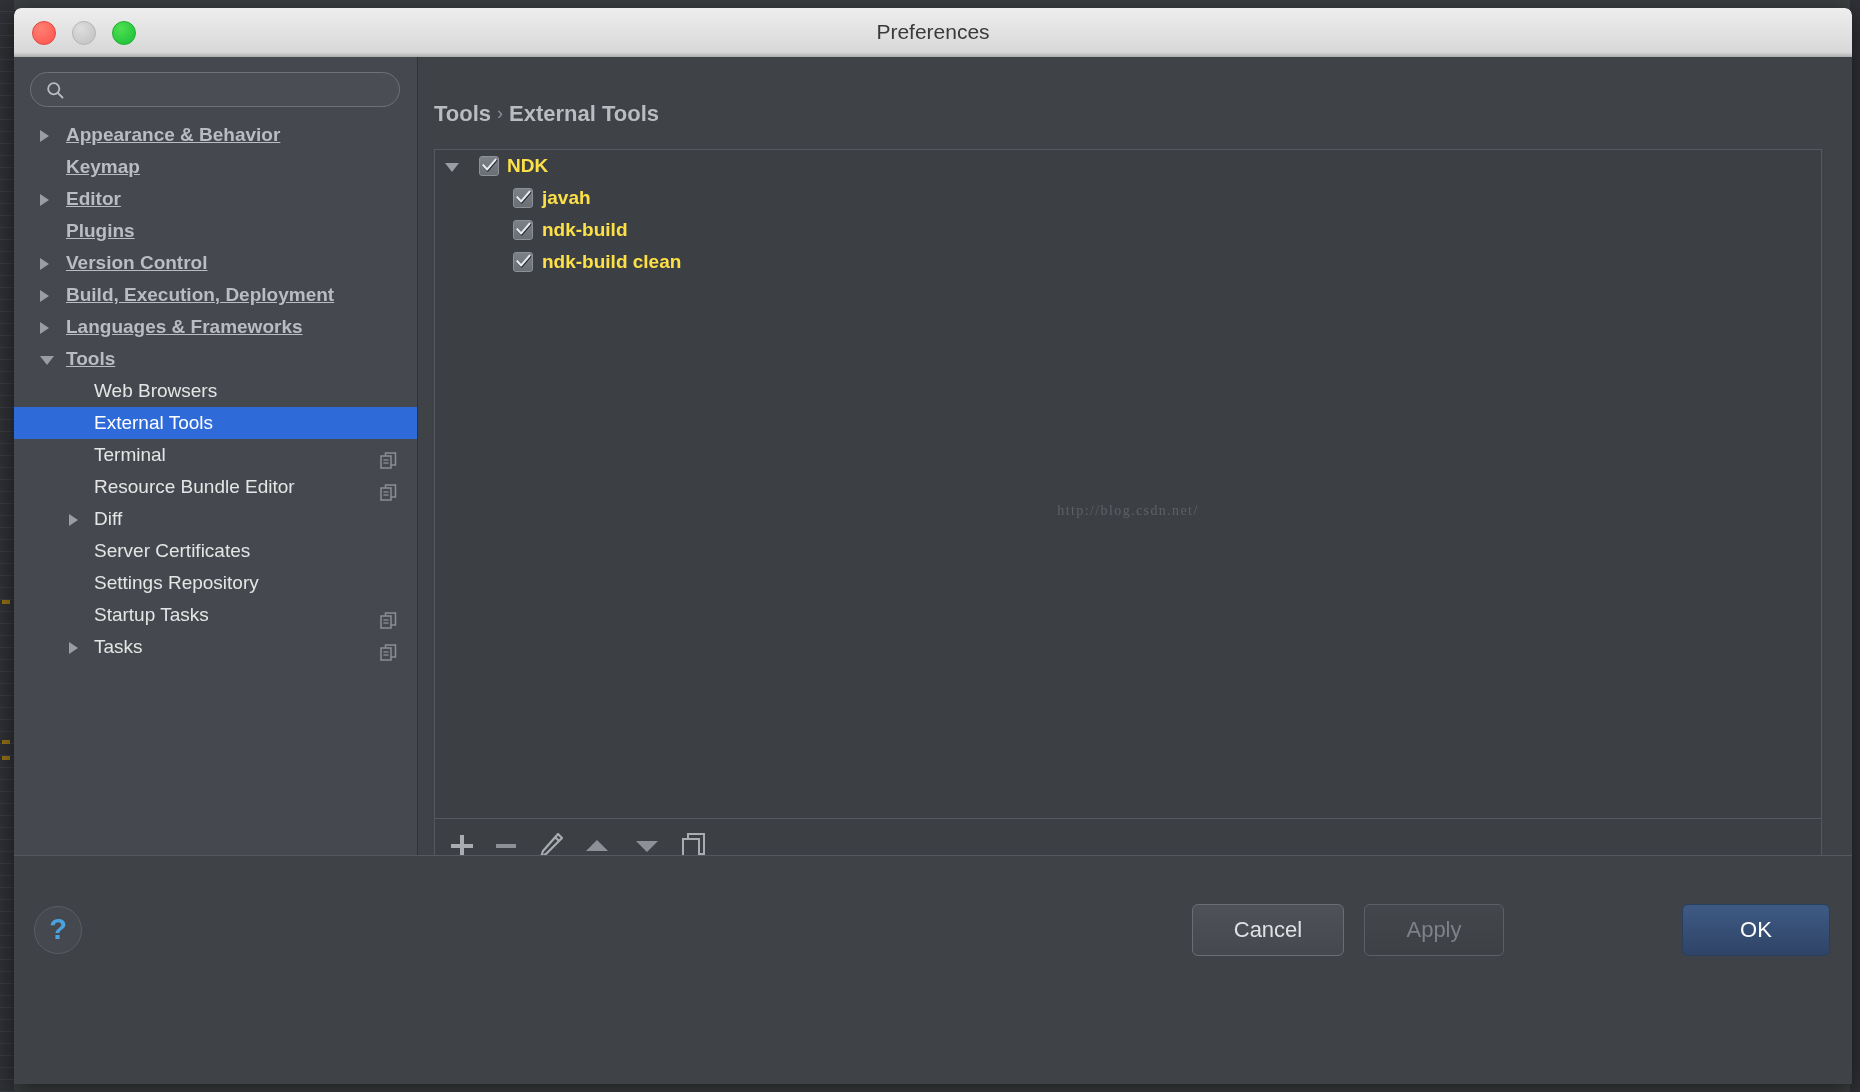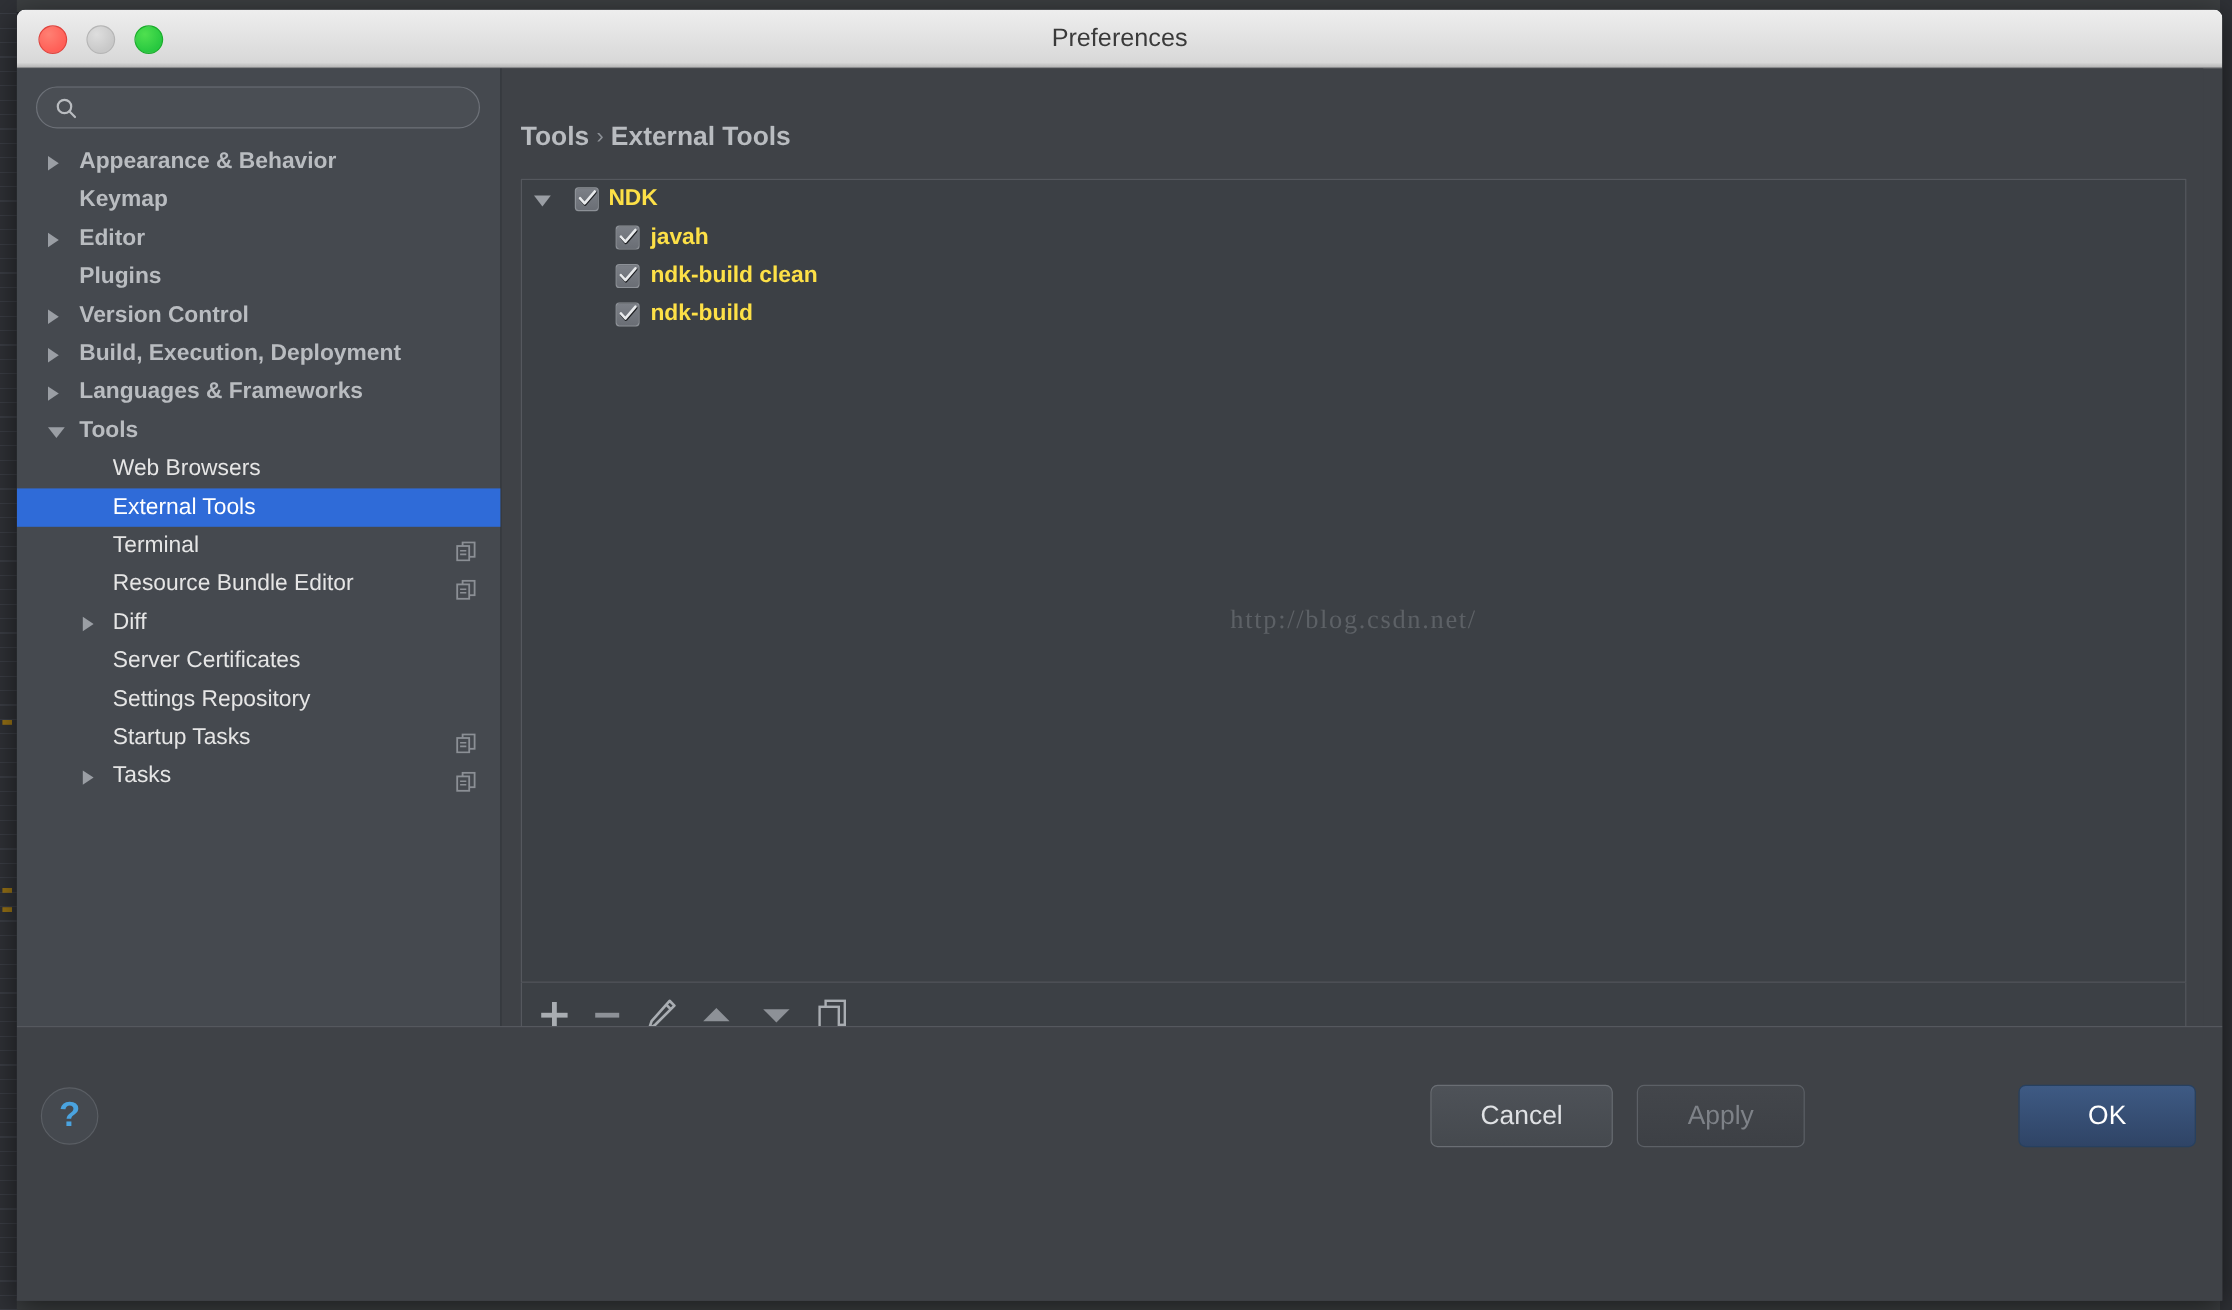--- a/index.html
+++ b/index.html
@@ -168,21 +168,21 @@
   }
   .trow .lbl { position: absolute; top: 0; }
   .trow .copy-ic {
     position: absolute;
     right: 20px; top: 8px;
     width: 17px; height: 17px;
   }
 
   
   .lvl0 .arrow { left: 26px; }
-  .lvl0 .lbl   { left: 52px; }
+  .lvl0 .lbl   { left: 52px; text-decoration: underline; }
   .lvl1 .arrow { left: 55px; }
   .lvl1 .lbl   { left: 80px; }
 
   
   #panel {
     position: absolute;
     left: 404px; top: 0;
     right: 16px;
     height: 798px;
     background: #3f4247;
@@ -244,21 +244,21 @@
   .n-lvl0 .ntext{ left: 72px; }
   .n-lvl1 .chk  { left: 78px; }
   .n-lvl1 .ntext{ left: 107px; }
 
   #watermark {
     position: absolute;
     left: 0; right: 0;
     top: 353px;
     text-align: center;
     color: #5d6166;
-    font-size: 22px;
+    font-size: 14px;
     letter-spacing: 1.4px;
     font-family: "Liberation Serif", serif;
   }
 
   #panelToolbar {
     position: absolute;
     left: 16px;
     top: 762px;
     right: 14px;
     height: 54px;
@@ -480,30 +480,30 @@
               </div>
               <span class="ntext">javah</span>
             </div>
             <div class="nrow n-lvl1">
               <div class="chk">
                 <svg width="18" height="18" viewBox="0 0 18 18">
                   <path d="M3 9 L6.6 13.2 L15 3.4" fill="none" stroke="#1d1f22" stroke-width="2.6" stroke-linecap="round" stroke-linejoin="round"></path>
                   <path d="M2.4 8.2 L6.2 12.4 L14.6 2.6" fill="none" stroke="#e8eaec" stroke-width="2.2" stroke-linecap="round" stroke-linejoin="round"></path>
                 </svg>
               </div>
-              <span class="ntext">ndk-build clean</span>
+              <span class="ntext">ndk-build</span>
             </div>
             <div class="nrow n-lvl1">
               <div class="chk">
                 <svg width="18" height="18" viewBox="0 0 18 18">
                   <path d="M3 9 L6.6 13.2 L15 3.4" fill="none" stroke="#1d1f22" stroke-width="2.6" stroke-linecap="round" stroke-linejoin="round"></path>
                   <path d="M2.4 8.2 L6.2 12.4 L14.6 2.6" fill="none" stroke="#e8eaec" stroke-width="2.2" stroke-linecap="round" stroke-linejoin="round"></path>
                 </svg>
               </div>
-              <span class="ntext">ndk-build</span>
+              <span class="ntext">ndk-build clean</span>
             </div>
           </div>
         <div id="watermark">http://blog.csdn.net/</div>
       </div>
 
       <div id="panelToolbar">
         <div class="tbtn" style="left:8px">
           <svg viewBox="0 0 38 38">
             <rect x="17" y="8" width="4" height="22" fill="#a9adb2"></rect>
             <rect x="8" y="17" width="22" height="4" fill="#a9adb2"></rect>

